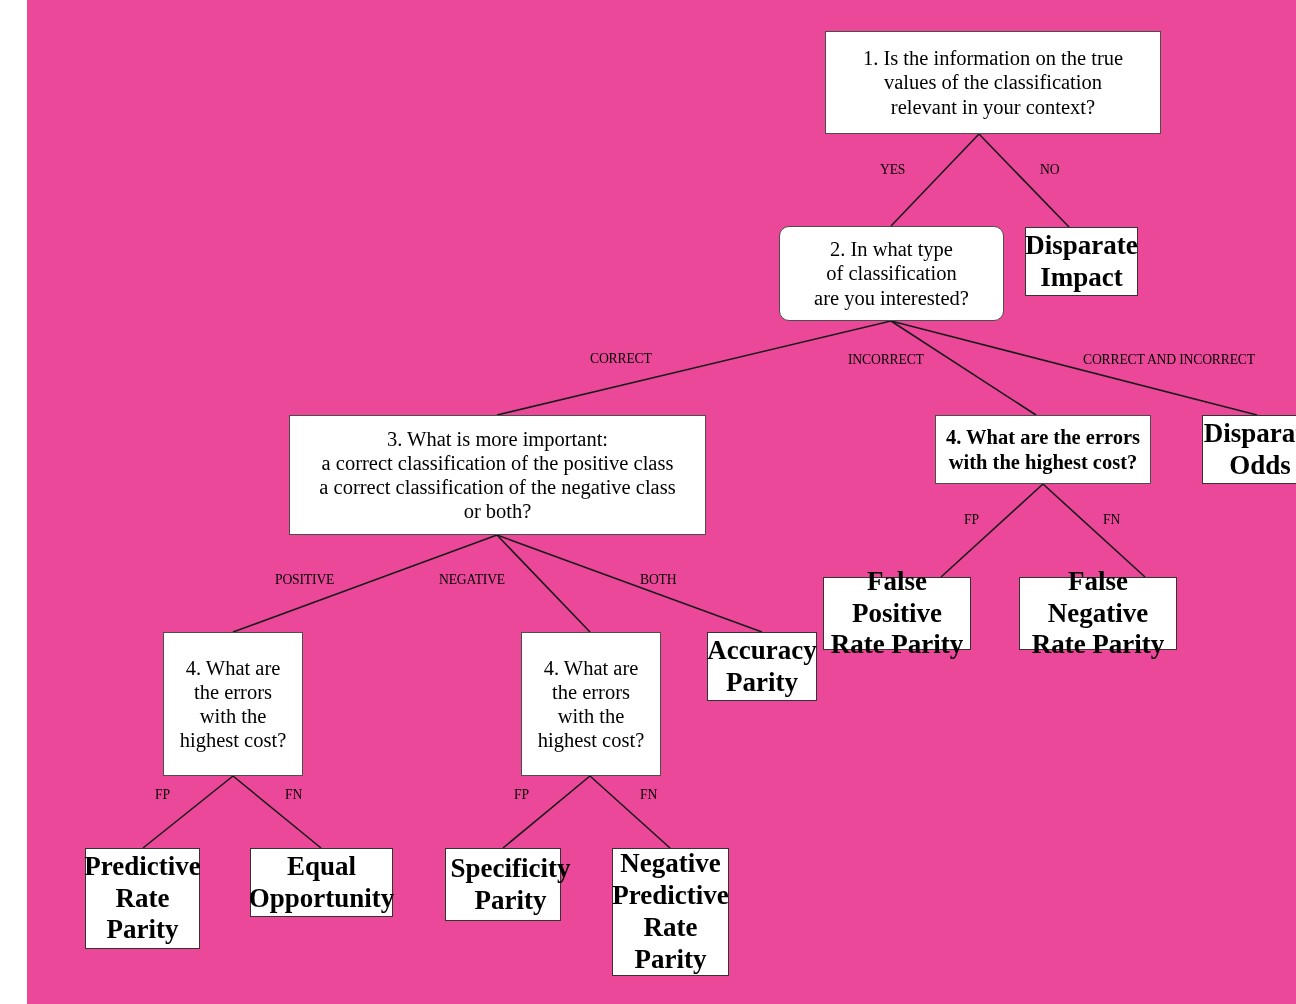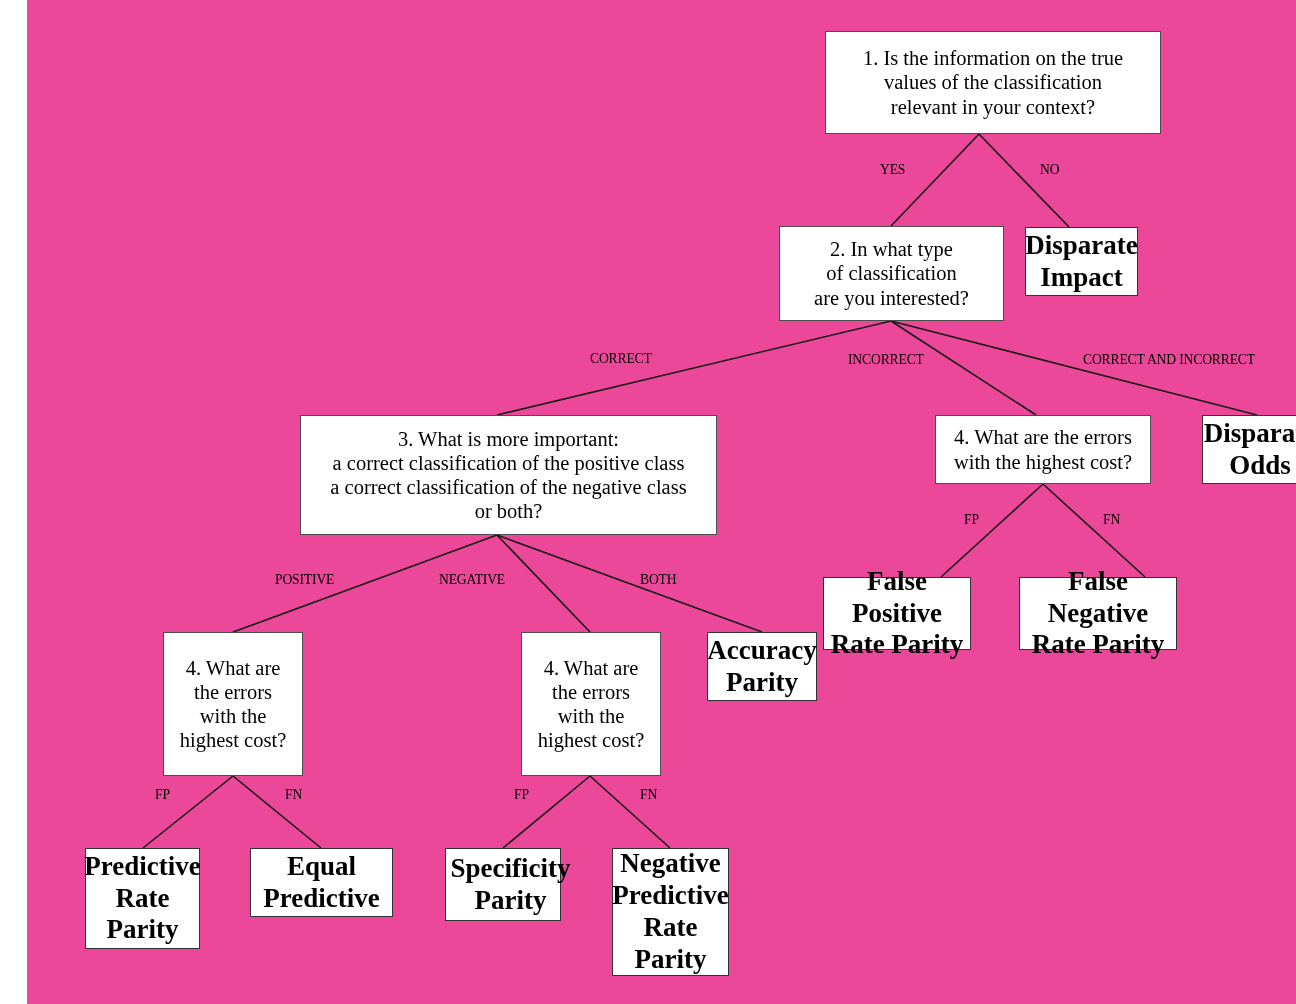--- a/index.html
+++ b/index.html
@@ -83,30 +83,30 @@
       <line x1="1016" y1="484" x2="1118" y2="577" stroke="#1a1a1a"></line>
       <line x1="206" y1="776" x2="116" y2="848" stroke="#1a1a1a"></line>
       <line x1="206" y1="776" x2="294" y2="848" stroke="#1a1a1a"></line>
       <line x1="563" y1="776" x2="476" y2="848" stroke="#1a1a1a"></line>
       <line x1="563" y1="776" x2="643" y2="848" stroke="#1a1a1a"></line>
     </svg>
   <div id="node-layer">
       <div class="node question" style="left: 798px; top: 31px; width: 336px; height: 103px; border-color: rgb(77, 77, 77);">1.  Is the information on the true
 values of the classification
 relevant in your context?</div>
-      <div class="node question" style="left: 752px; top: 226px; width: 225px; height: 95px; border-color: rgb(77, 77, 77);">2. In what type
+      <div class="node question" style="left: 752px; top: 226px; width: 225px; height: 95px; border-color: rgb(77, 77, 77); border-radius: 10px;">2. In what type
 of classification
 are you interested?</div>
       <div class="node leaf" style="left: 998px; top: 227px; width: 113px; height: 69px; border-color: rgb(51, 51, 51);">Disparate
 Impact</div>
-      <div class="node question" style="left: 273px; top: 415px; width: 417px; height: 120px; border-color: rgb(77, 77, 77);">3. What is more important:
+      <div class="node question" style="left: 262px; top: 415px; width: 417px; height: 120px; border-color: rgb(77, 77, 77);">3. What is more important:
 a correct classification of the positive class
 a correct classification of the negative class
 or both?</div>
-      <div class="node question" style="left: 908px; top: 415px; width: 216px; height: 69px; border-color: rgb(77, 77, 77);">4. What are the errors
+      <div class="node question" style="left: 908px; top: 415px; width: 216px; height: 69px; border-color: rgb(77, 77, 77); font-weight: bold;">4. What are the errors
 with the highest cost?</div>
       <div class="node leaf" style="left: 1175px; top: 415px; width: 116px; height: 69px; border-color: rgb(51, 51, 51);">Disparate
 Odds</div>
       <div class="node leaf" style="left: 796px; top: 577px; width: 148px; height: 73px; border-color: rgb(51, 51, 51);">False Positive
 Rate Parity</div>
       <div class="node leaf" style="left: 992px; top: 577px; width: 158px; height: 73px; border-color: rgb(51, 51, 51);">False Negative
 Rate Parity</div>
       <div class="node question" style="left: 136px; top: 632px; width: 140px; height: 144px; border-color: rgb(77, 77, 77);">4. What are
 the errors
 with the
@@ -114,21 +114,21 @@
       <div class="node question" style="left: 494px; top: 632px; width: 140px; height: 144px; border-color: rgb(77, 77, 77);">4. What are
 the errors
 with the
 highest cost?</div>
       <div class="node leaf" style="left: 680px; top: 632px; width: 110px; height: 69px; border-color: rgb(51, 51, 51);">Accuracy
 Parity</div>
       <div class="node leaf" style="left: 58px; top: 848px; width: 115px; height: 101px; border-color: rgb(51, 51, 51);">Predictive
 Rate
 Parity</div>
       <div class="node leaf" style="left: 223px; top: 848px; width: 143px; height: 69px; border-color: rgb(51, 51, 51);">Equal
-Predictive</div>
+Opportunity</div>
       <div class="node leaf" style="left: 418px; top: 848px; width: 116px; height: 73px; border-color: rgb(51, 51, 51); padding-left: 19px;">Specificity
 Parity</div>
       <div class="node leaf" style="left: 585px; top: 848px; width: 117px; height: 128px; border-color: rgb(51, 51, 51);">Negative
 Predictive
 Rate
 Parity</div>
     </div>
   <div id="label-layer">
       <div class="edge-label" style="left: 853px; top: 160px;">YES</div>
       <div class="edge-label" style="left: 1013px; top: 160px;">NO</div>

